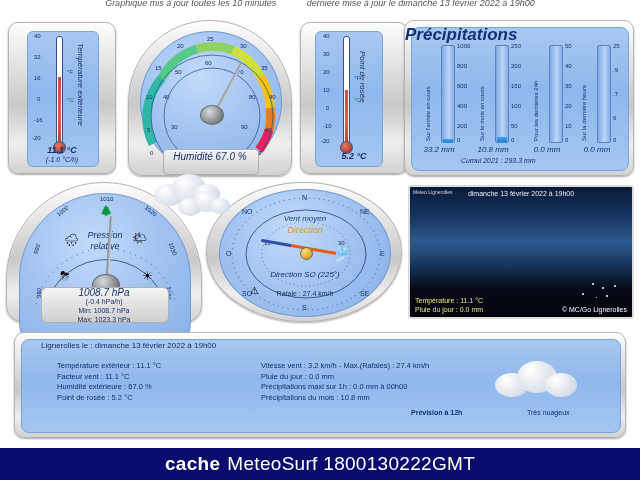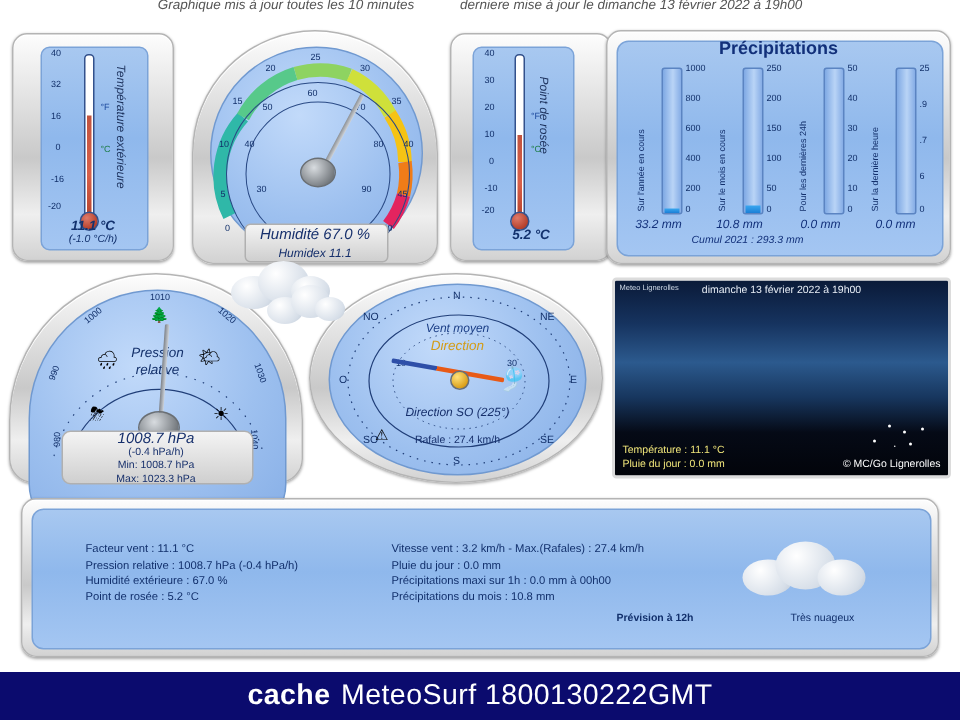--- a/index.html
+++ b/index.html
@@ -83,22 +83,22 @@
     border: 1px solid #b0b0b0; border-radius: 4px;
   }
   .readout {
     position: absolute; text-align: center; width: 100%;
     font-size: 10px; font-style: italic; color: #17306c;
   }
 
   
   #precip-panel .face { border-radius: 8px; }
   .pp-title {
-    position: absolute; width: 100%; text-align: center; top: 4px;
-    font-size: 12px; font-weight: bold; color: #12307a;
+    position: absolute; width: 100%; text-align: left; top: 4px;
+    font-size: 17px; font-style: italic; font-weight: bold; color: #12307a;
   }
   .pbar-wrap { position: absolute; }
   .pbar {
     position: absolute; width: 14px; top: 0; bottom: 0;
     background: linear-gradient(90deg,#7fa9e4,#b9d4f6 55%,#86ade6);
     border: 1px solid #5b84c2; border-radius: 2px;
   }
   .pfill { position: absolute; left: 1px; right: 1px; bottom: 0;
     background: linear-gradient(180deg,#39a7f0,#1b7fd6); }
   .pbar-name {
@@ -226,21 +226,20 @@
       <span class="scale" style="left:30px;top:92px;">30</span>
       <span class="scale" style="left:96px;top:37px;">70</span>
       <span class="scale" style="left:108px;top:62px;">80</span>
       <span class="scale" style="left:100px;top:92px;">90</span>
 
       <div class="needle" style="left:70px; top:24px; width:3px; height:62px; transform:rotate(28deg);"></div>
       <div class="hub" style="left:59px; top:73px; width:24px; height:20px;"></div>
     </div>
     <div class="cap" style="left:34px; top:128px; width:96px; height:26px;"></div>
     <div class="readout" style="top:130px;">Humidité 67.0 %</div>
-    <div class="readout" style="top:143px; font-size:8px;">Humidex 11.1</div>
   </div>
 
   <div class="bezel thermo" style="left:300px; top:22px; width:108px; height:152px;">
     <div class="face" style="left:14px; top:8px; width:68px; height:136px;"></div>
     <div class="th-title" style="left:66px; top:28px;">Point de rosée</div>
 
     <div class="tube" style="left:42px; top:13px; height:108px;">
       <div class="merc" style="height:50%;"></div>
     </div>
     <div class="bulb" style="left:39px; top:118px;"></div>
@@ -409,24 +408,25 @@
     <div class="cam-logo">Meteo Lignerolles</div>
     <div class="cam-date">dimanche 13 février 2022 à 19h00</div>
     <div class="cam-temp">Température : 11.1 °C</div>
     <div class="cam-rain">Pluie du jour : 0.0 mm</div>
     <div class="cam-cred">© MC/Go Lignerolles</div>
   </div>
 
   <div class="bezel" id="summary" style="left:14px; top:332px; width:612px; height:106px;">
     <div class="face" style="left:6px; top:6px; width:600px; height:94px;"></div>
 
+    <div class="sum-head">Lignerolles le : dimanche 13 février 2022 à 19h00</div>
 
     <div class="sum-col" style="left:42px; top:28px;">
+      <div>Température extérieur : 11.1 °C</div>
       <div>Facteur vent : 11.1 °C</div>
-      <div>Pression relative : 1008.7 hPa (-0.4 hPa/h)</div>
       <div>Humidité extérieure : 67.0 %</div>
       <div>Point de rosée : 5.2 °C</div>
     </div>
 
     <div class="sum-col" style="left:246px; top:28px;">
       <div>Vitesse vent : 3.2 km/h - Max.(Rafales) : 27.4 km/h</div>
       <div>Pluie du jour : 0.0 mm</div>
       <div>Précipitations maxi sur 1h : 0.0 mm à 00h00</div>
       <div>Précipitations du mois : 10.8 mm</div>
     </div>

